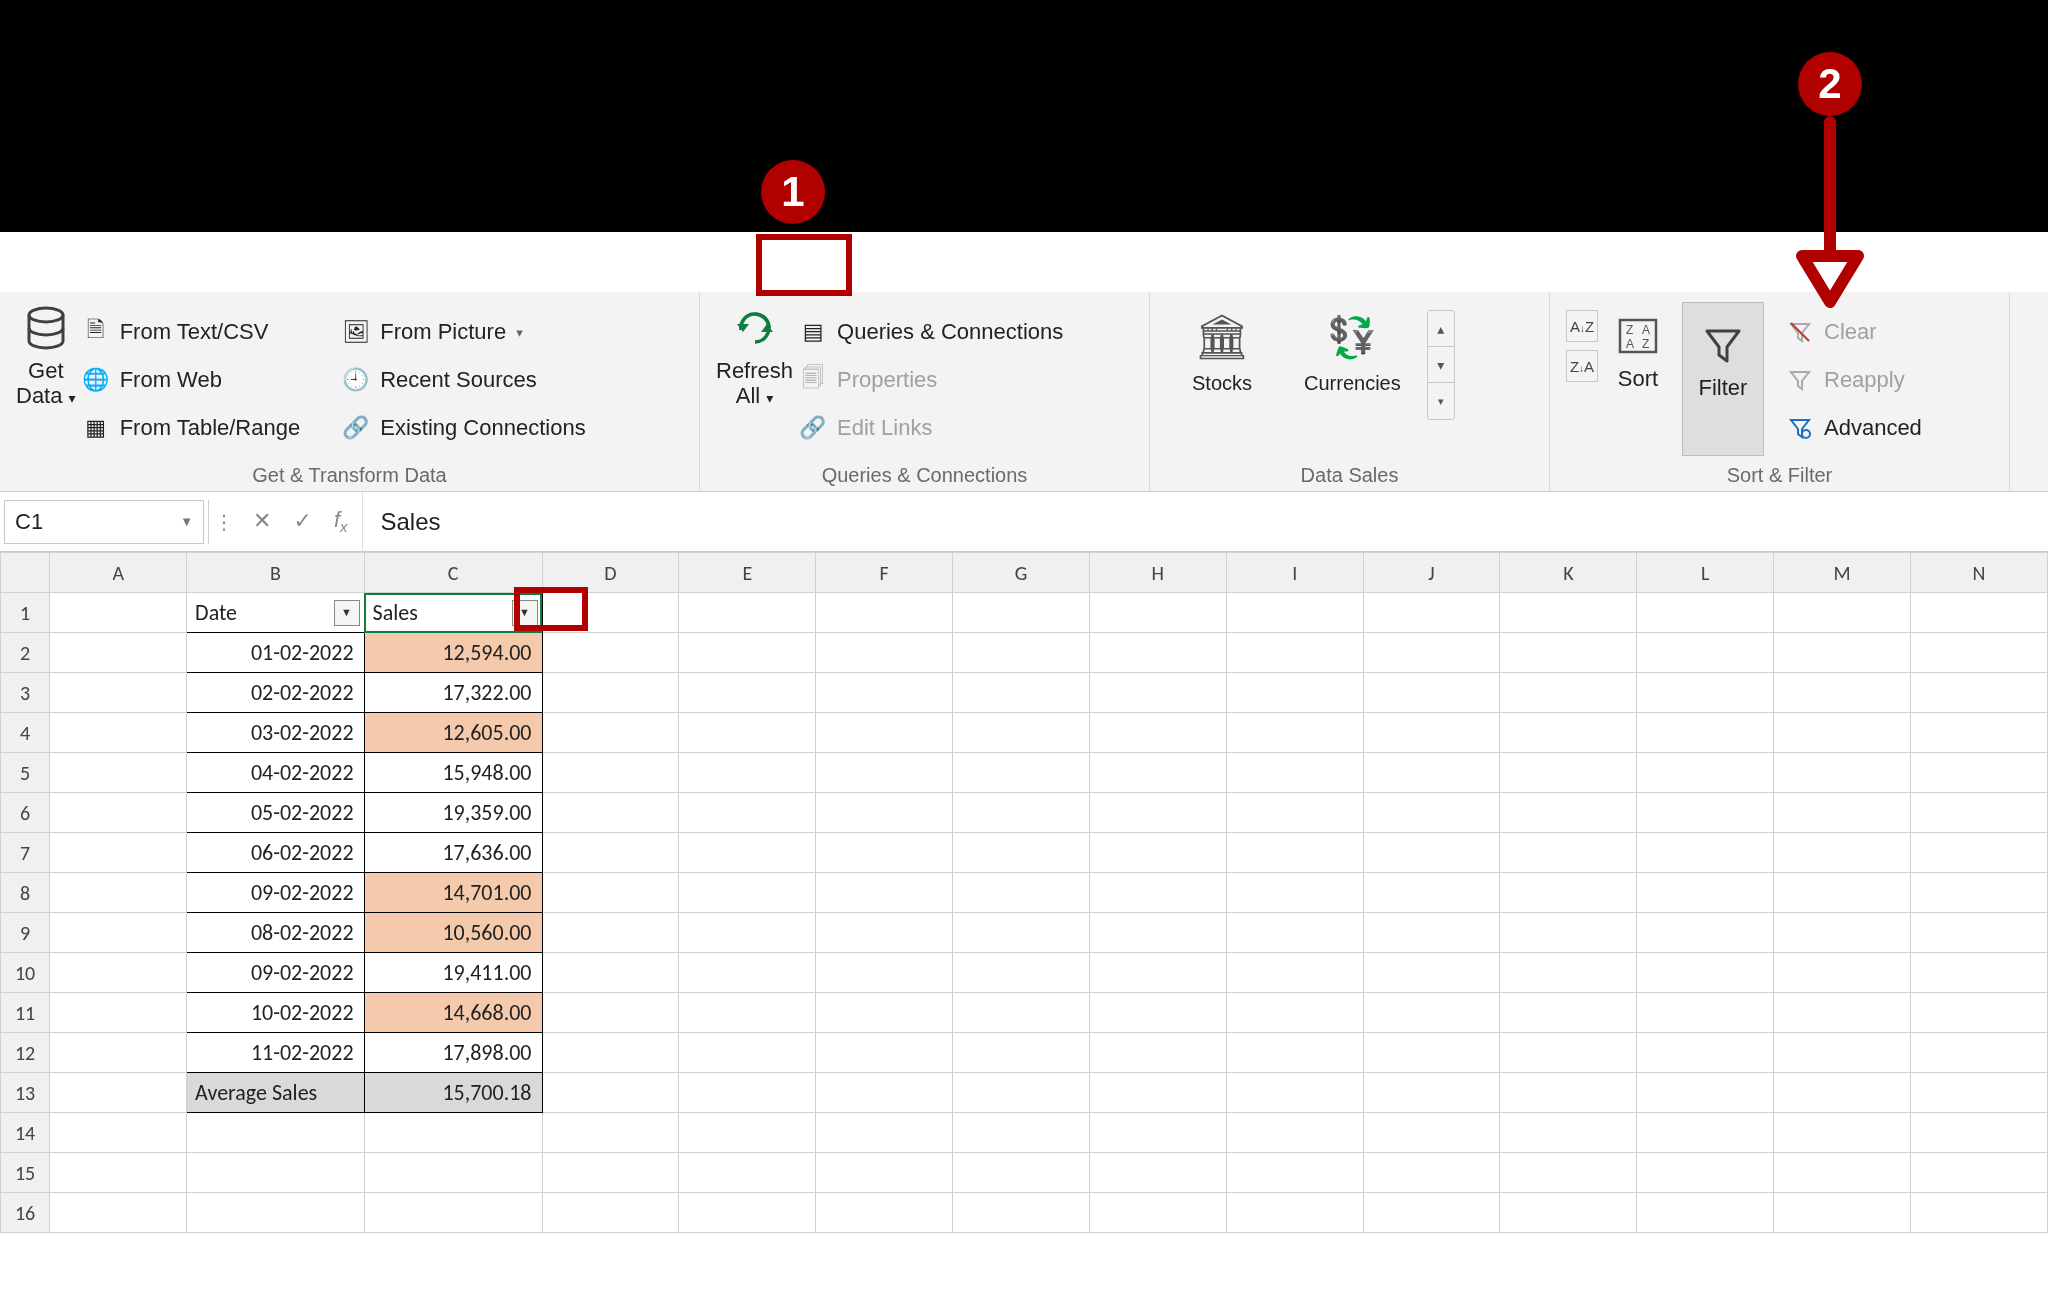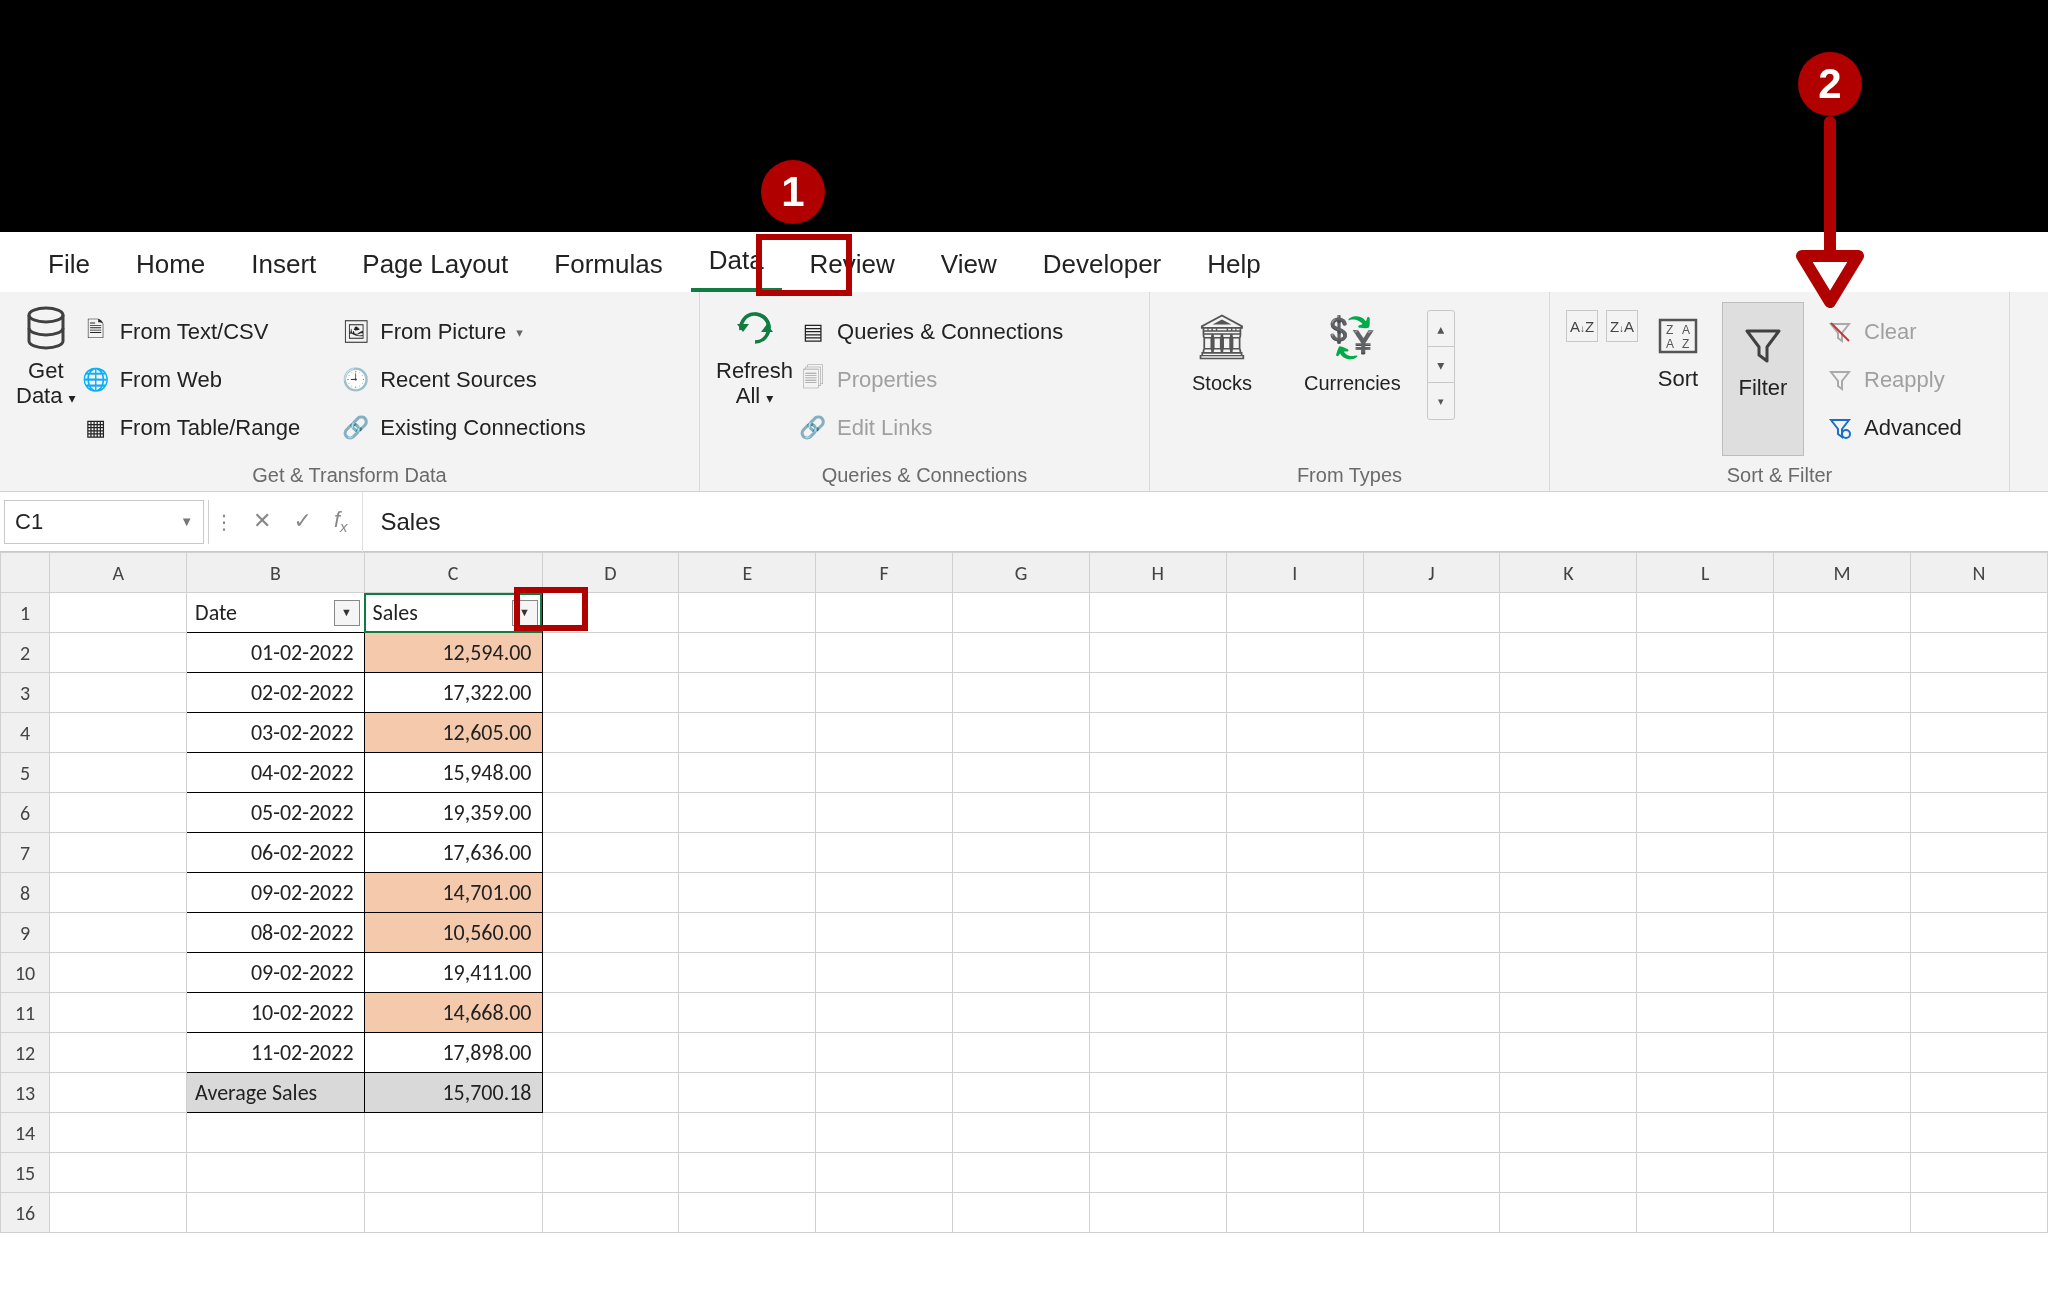--- a/index.html
+++ b/index.html
@@ -27,21 +27,21 @@
   .bigbtn .lab { font-size:22px; line-height:1.15; text-align:center; }
 
   .smallbtn { display:flex; align-items:center; gap:10px; font-size:22px; height:48px; padding:0 6px; white-space:nowrap; }
   .smallbtn .ic { width:28px; height:28px; display:flex; align-items:center; justify-content:center; }
   .disabled { color:#a0a0a0; }
   .dtcard { display:flex; flex-direction:column; align-items:center; gap:8px; margin:8px 26px 0 26px; }
   .dtcard .ic { width:54px; height:54px; display:flex; align-items:center; justify-content:center; }
   .dt-arrows { display:flex; flex-direction:column; border:1px solid #c8c8c8; border-radius:3px; margin-top:8px; }
   .dt-arrows div { width:26px; height:36px; display:flex; align-items:center; justify-content:center; font-size:14px; color:#555; border-bottom:1px solid #c8c8c8; }
   .dt-arrows div:last-child { border-bottom:none; }
-  .sort-small { display:flex; flex-direction:row; gap:8px; padding-top:8px; margin-right:14px; }
+  .sort-small { display:flex; flex-direction:column; gap:8px; padding-top:8px; margin-right:14px; }
   .sort-small .sic { width:32px; height:32px; border:1px solid #c8c8c8; display:flex; align-items:center; justify-content:center; font-size:15px; color:#444; }
 
   .filter-active { background:#dedede; border:1px solid #bdbdbd; }
 
   
   .formula-bar { position:absolute; left:0; right:0; top:492px; height:60px; border-bottom:1px solid #c8c8c8; display:flex; align-items:center; background:#fff; }
   .name-box { width:200px; height:44px; border:1px solid #c8c8c8; margin:0 4px; display:flex; align-items:center; justify-content:space-between; padding:0 10px; font-size:22px; }
   .name-box .dd { color:#777; font-size:13px; }
   .fx-btns { display:flex; align-items:center; gap:22px; margin:0 14px; color:#888; font-size:22px; }
   .fx-btns .fx { font-style:italic; }
@@ -84,32 +84,20 @@
   <div class="bubble" style="left:1798px; top:52px;">2</div>
   <svg class="arrow-svg" style="left:1790px; top:116px;" width="80" height="196">
     <g stroke="#B00000" stroke-width="12" fill="none" stroke-linecap="round" stroke-linejoin="round">
       <path d="M40 6 V140"></path>
       <path d="M12 140 L40 186 L68 140 Z" fill="none"></path>
     </g>
   </svg>
 
   <div class="red-box" style="left:514px; top:587px; width:74px; height:44px;"></div>
 
-  <div class="ribbon-tabs" id="ribbon-tabs">
-      <div class="ribbon-tab">File</div>
-      <div class="ribbon-tab">Home</div>
-      <div class="ribbon-tab">Insert</div>
-      <div class="ribbon-tab">Page Layout</div>
-      <div class="ribbon-tab">Formulas</div>
-      <div class="ribbon-tab active">Data</div>
-      <div class="ribbon-tab">Review</div>
-      <div class="ribbon-tab">View</div>
-      <div class="ribbon-tab">Developer</div>
-      <div class="ribbon-tab">Help</div>
-    </div>
 
   <div class="ribbon">
 
     <div class="ribbon-group" style="width:700px;">
       <div style="display:flex; flex:1;">
         <div class="col1">
           <div class="bigbtn">
             <span class="ic">
               <svg width="48" height="48" viewBox="0 0 48 48">
                   <g fill="none" stroke="#404040" stroke-width="3">
@@ -199,21 +187,21 @@
         <div class="dtcard">
           <span class="ic u" style="font-size:40px;color:#555;">💱</span>
           <span>Currencies</span>
         </div>
         <div class="dt-arrows">
           <div>▴</div>
           <div>▾</div>
           <div style="font-size:11px;">▾</div>
         </div>
       </div>
-      <div class="ribbon-group-label">From Types</div>
+      <div class="ribbon-group-label">Data Sales</div>
     </div>
 
     <div class="ribbon-group" style="width:460px;">
       <div style="display:flex; flex:1;">
         <div class="sort-small">
           <div class="sic">
               <span>A<span style="font-size:10px;">↓</span>Z</span>
             </div>
           <div class="sic">
               <span>Z<span style="font-size:10px;">↓</span>A</span>

